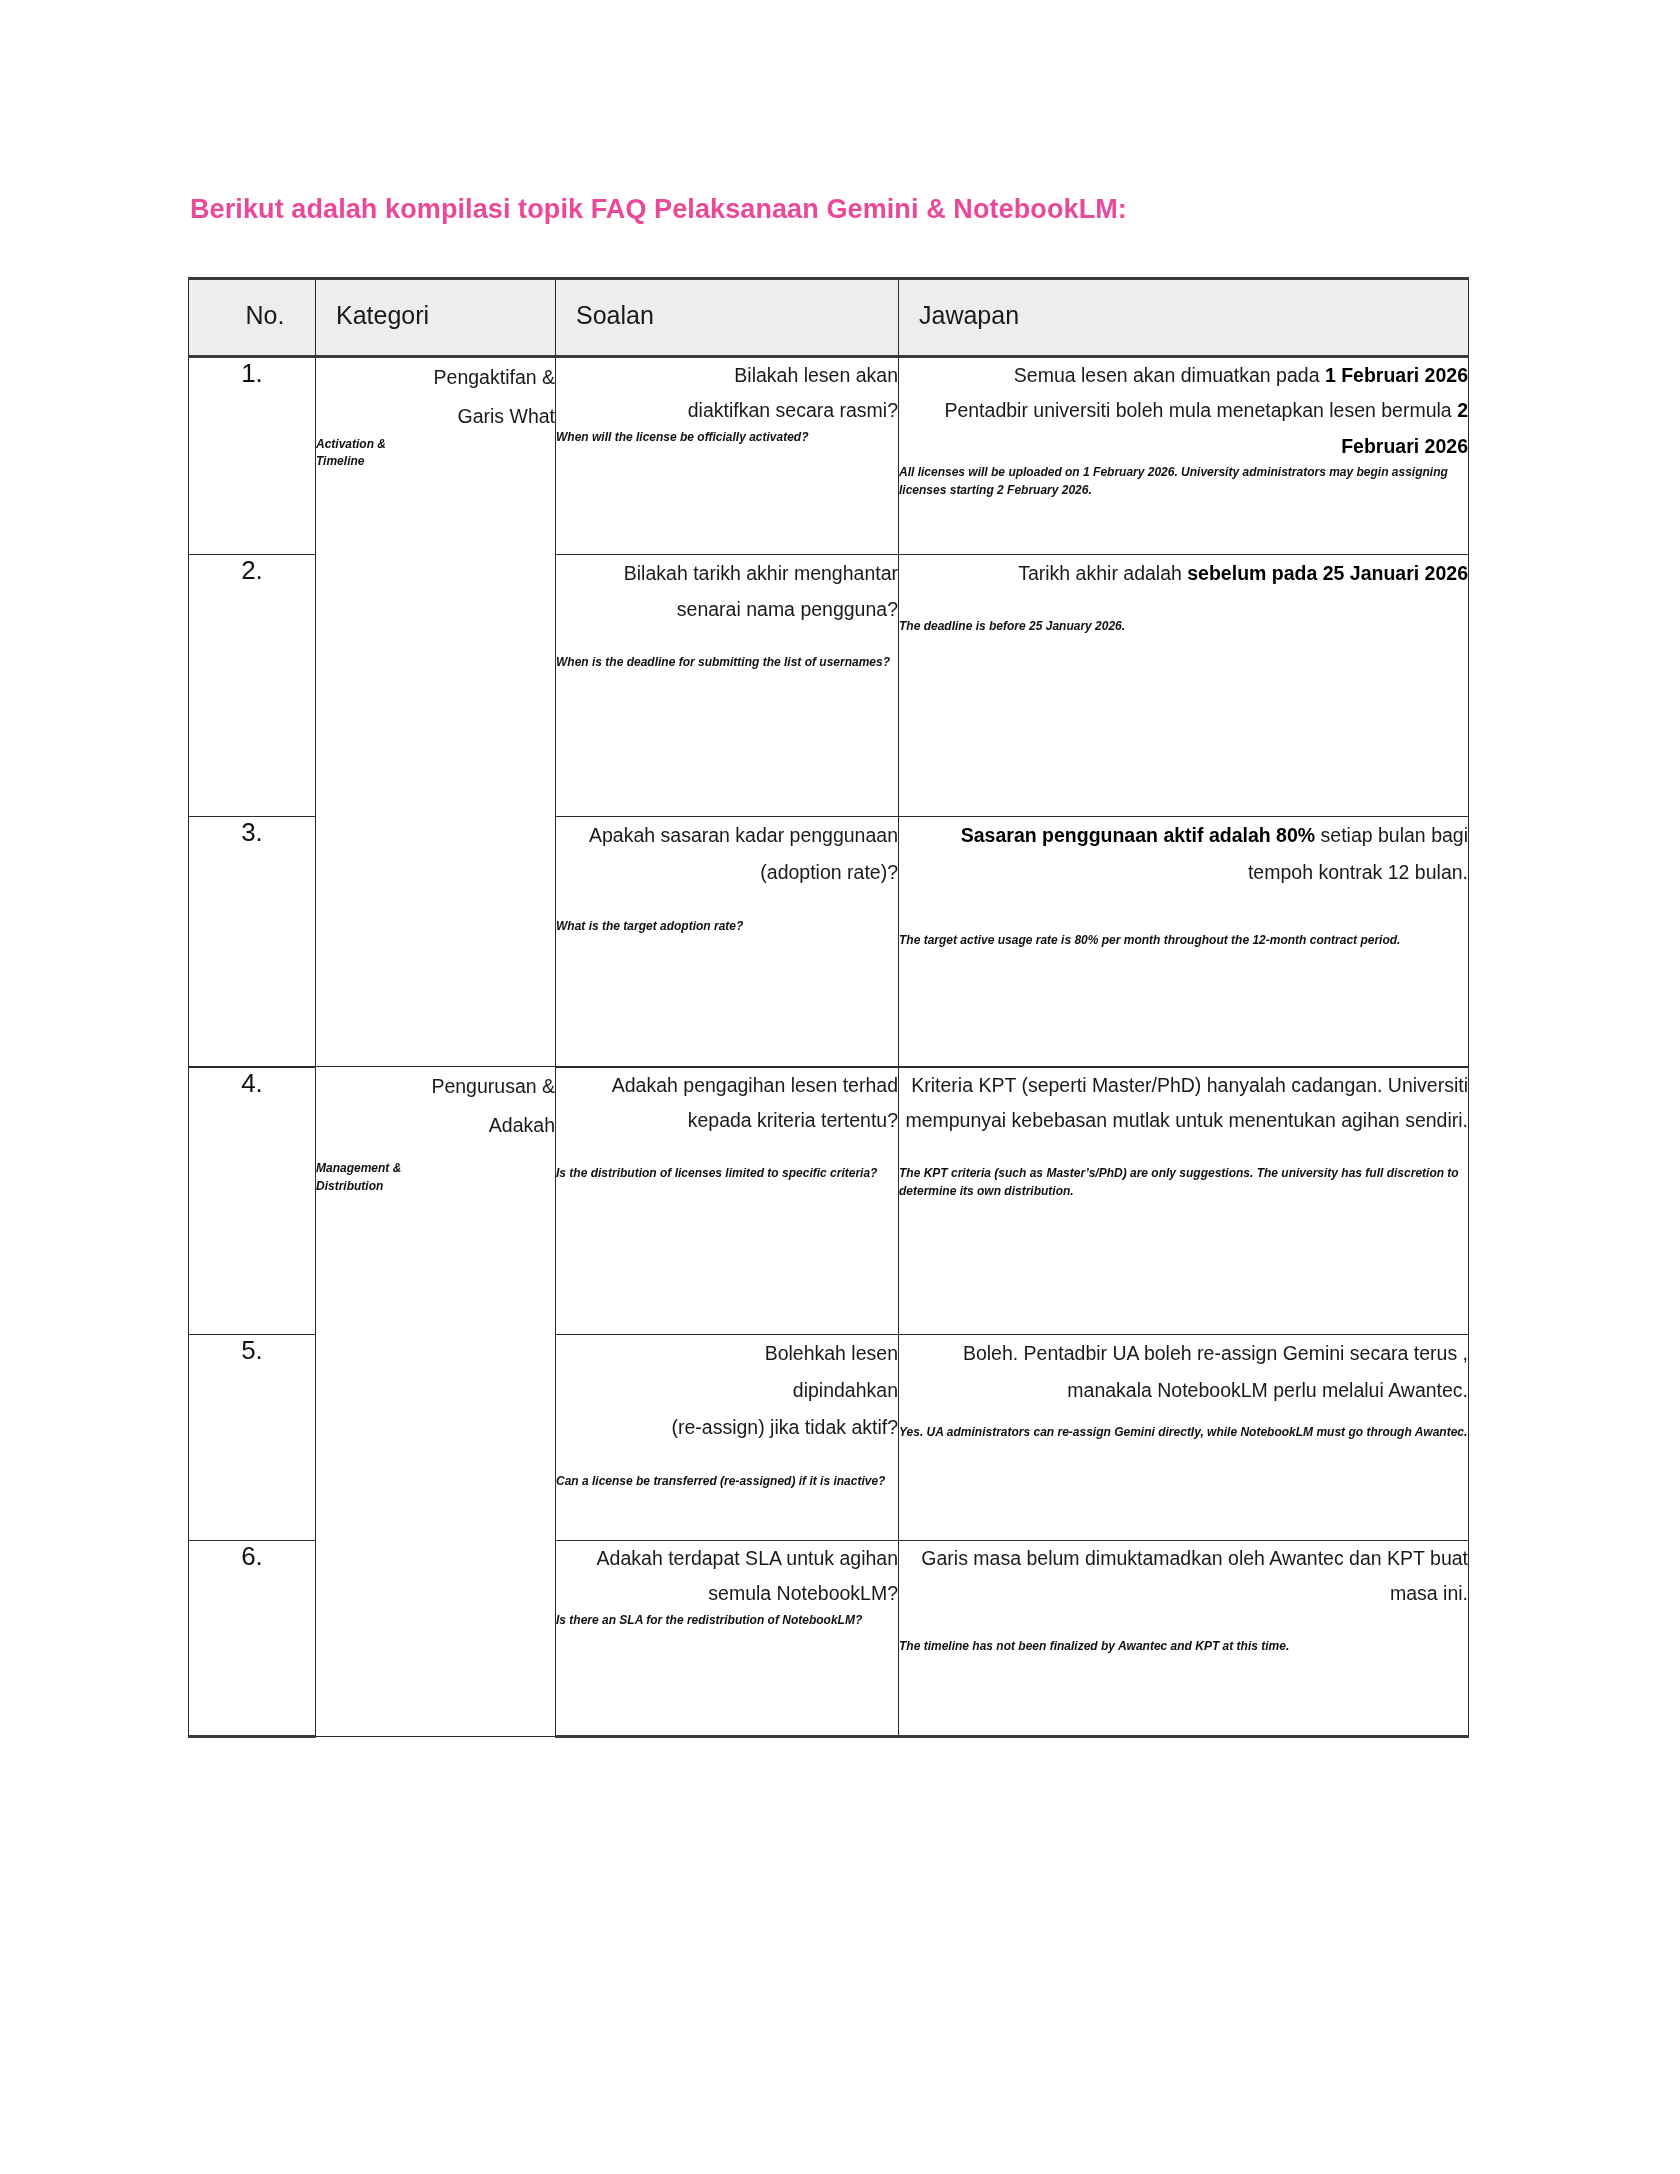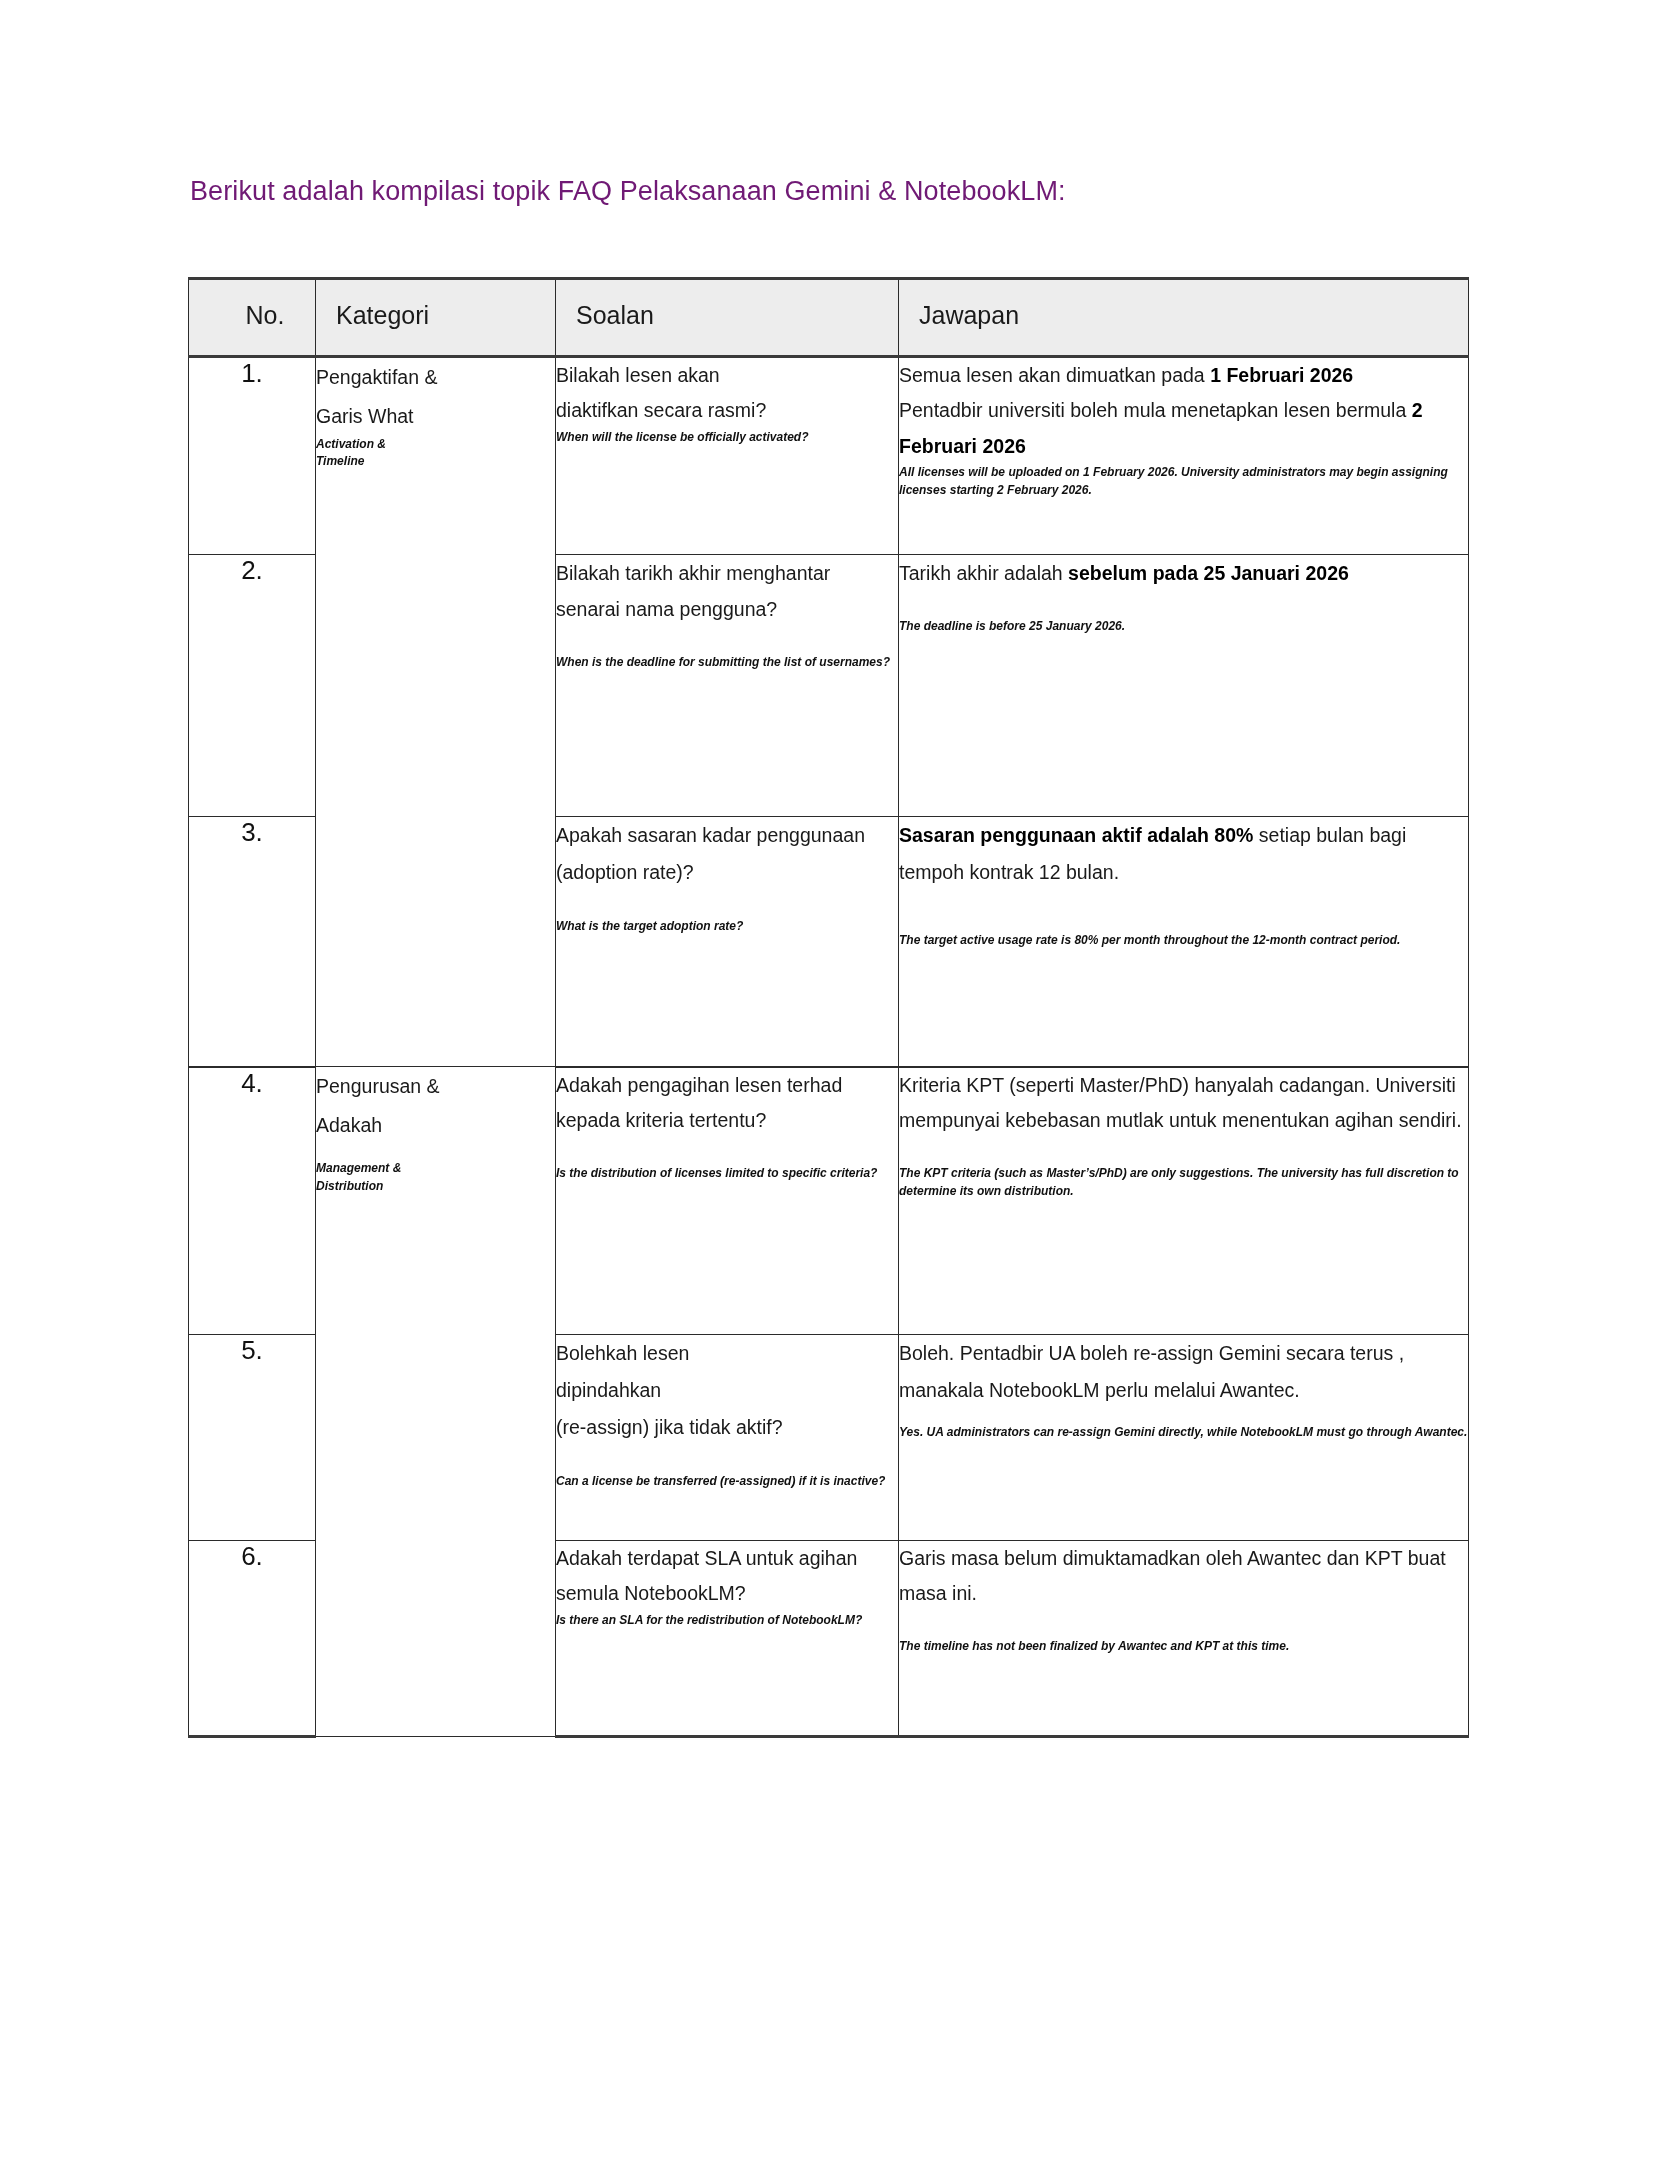--- a/index.html
+++ b/index.html
@@ -20,25 +20,25 @@
     position: relative;
     width: 1680px;
     height: 2174px;
     background: #ffffff;
     box-sizing: border-box;
   }
 
   .doc-title {
     position: absolute;
     left: 190px;
-    top: 174px;
+    top: 192px;
     font-size: 27px;
     line-height: 1.3;
-    font-weight: 400;
-    color: #701a75;
+    font-weight: 700;
+    color: #ec4899;
     letter-spacing: 0.1px;
     white-space: nowrap;
   }
 
   table.faq {
     position: absolute;
     left: 188px;
     top: 277px;
     width: 1280px;
     border-collapse: collapse;
@@ -94,20 +94,21 @@
     padding: 22px 24px 18px 20px;
     margin-top: 40px;
   }
 
   
   .ms {
     font-size: 19.5px;
     line-height: 1.78;
     color: #1a1a1a;
     font-weight: 400;
+    text-align: right;
   }
 
   .en {
     font-size: 12px;
     line-height: 1.5;
     color: #101010;
     font-weight: bold;
     font-style: italic;
   }
 

